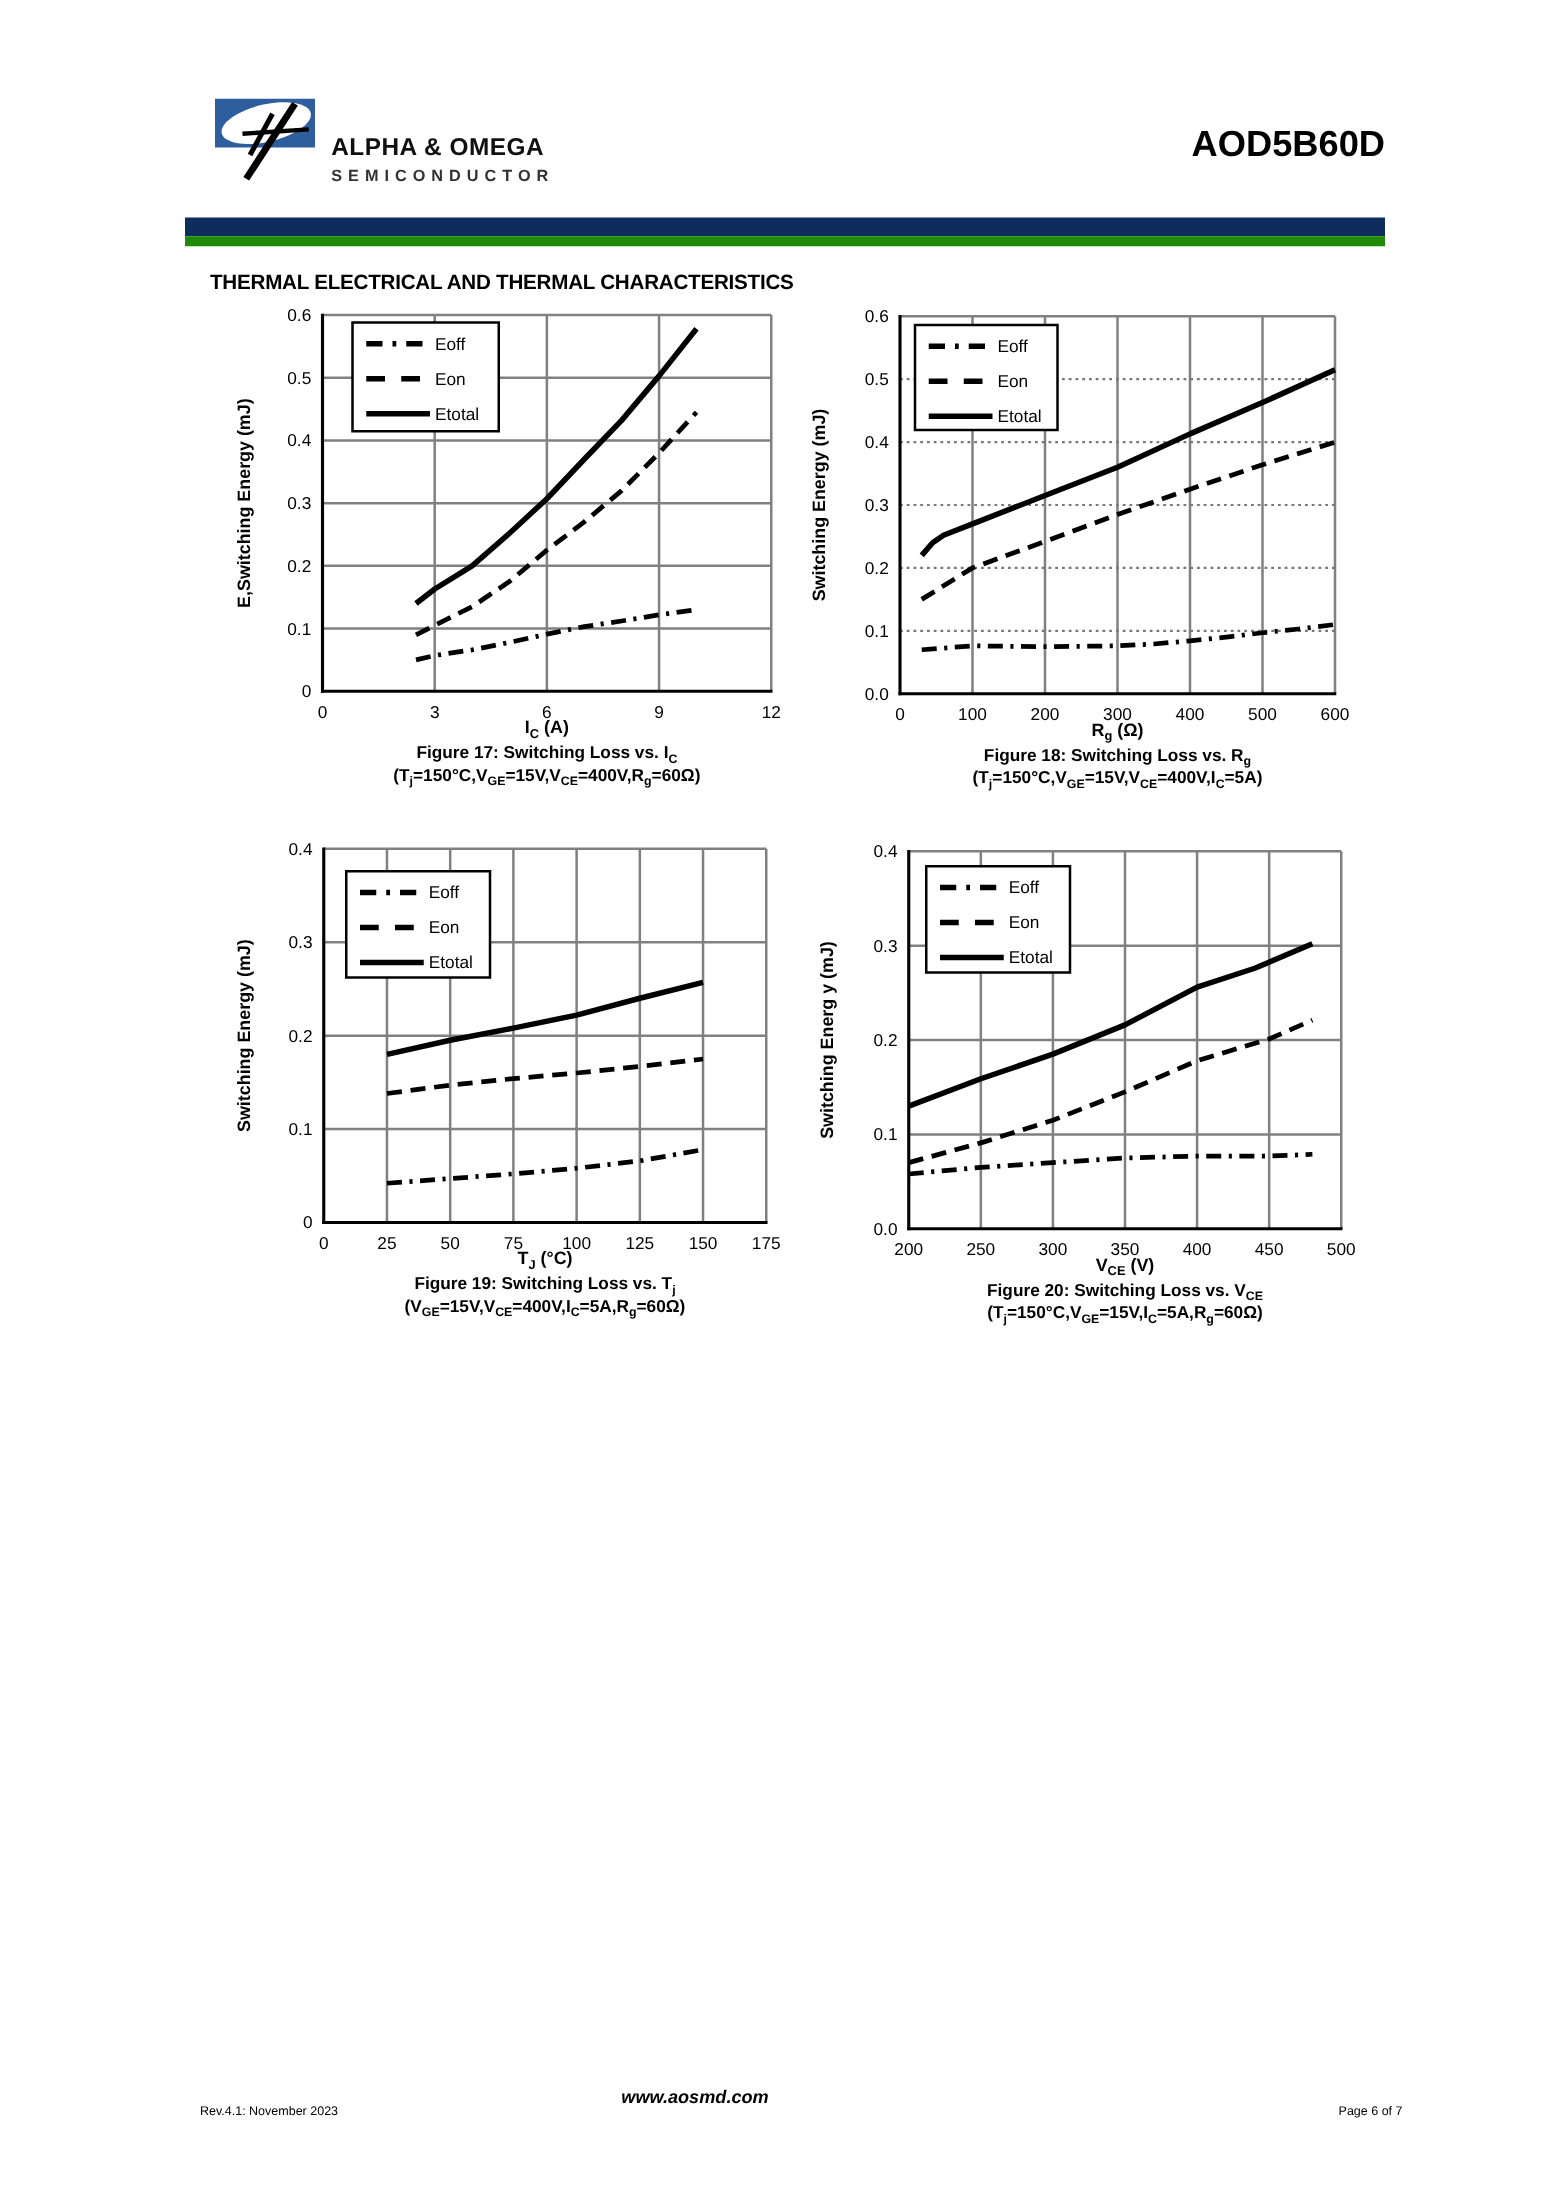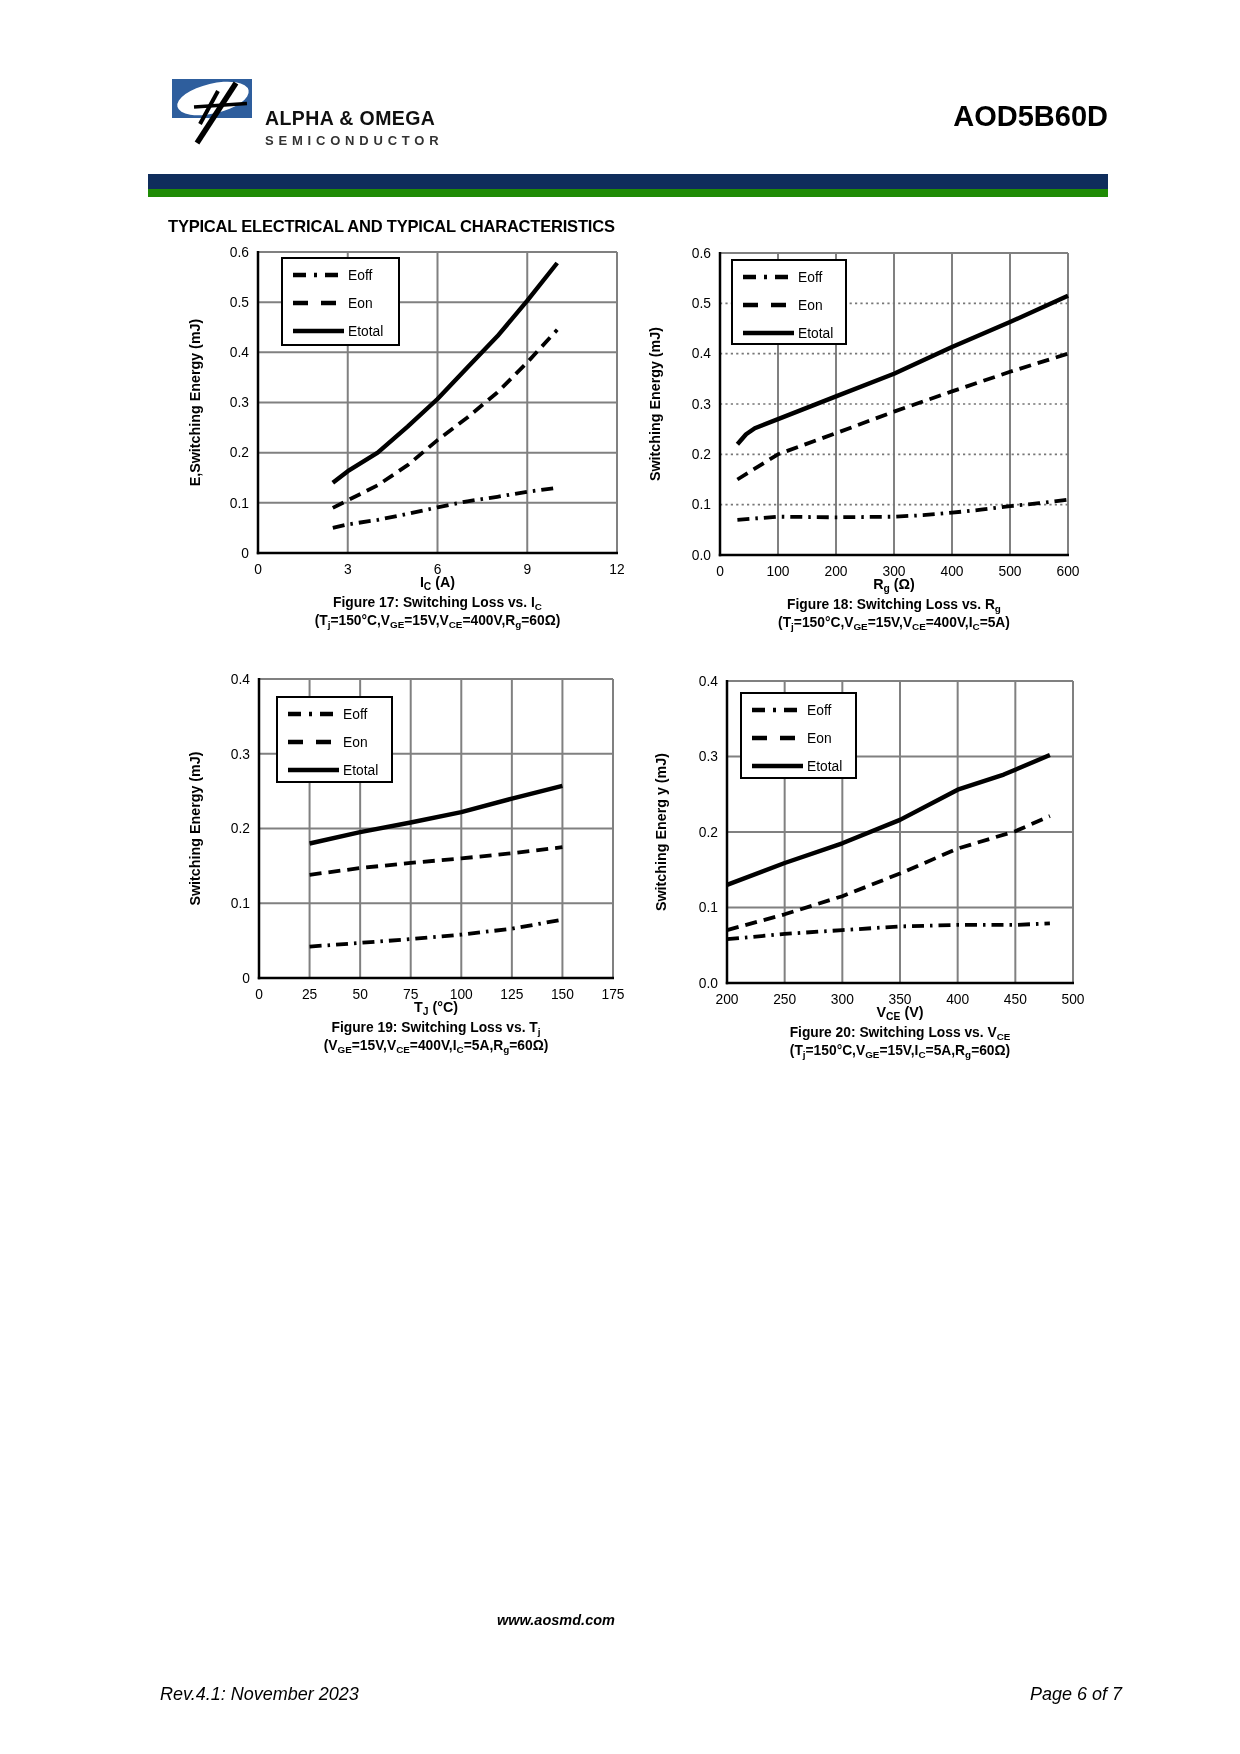--- a/index.html
+++ b/index.html
@@ -5,21 +5,21 @@
   html,body{margin:0;padding:0;}
   body{width:1240px;height:1754px;position:relative;background:#ffffff;
        font-family:"Liberation Sans","DejaVu Sans",sans-serif;color:#000;}
   .abs{position:absolute;margin-top:26px;}
   .brand1{font-size:19.5px;font-weight:bold;letter-spacing:.4px;color:#101010;}
   .brand2{font-size:13px;font-weight:bold;letter-spacing:4.8px;color:#333;margin-top:3px;}
   .partnum{font-size:29px;font-weight:bold;}
   .bar-navy{background:#0F2D5C;}
   .bar-green{background:#1F8B05;}
   .sectitle{font-size:16.5px;font-weight:bold;letter-spacing:-0.2px;}
-  .footer-text{font-size:18px;font-style:italic;}
+  .footer-text{font-size:10px;}
   .footer-center{font-weight:bold;font-style:italic;font-size:14.5px;text-align:center;}
   svg{position:absolute;overflow:visible;}
   svg text{font-family:"Liberation Sans","DejaVu Sans",sans-serif;fill:#000;}
 </style>
 </head>
 <body>
 
 <div class="abs bar-navy" style="left:148px;top:148px;width:960px;height:15px"></div>
 <div class="abs bar-green" style="left:148px;top:163px;width:960px;height:8px"></div>
 
@@ -32,21 +32,21 @@
   <path d="M161 151 L212 158.5" stroke="#ffffff" stroke-width="2" fill="none"></path>
 </svg>
 
 <div class="abs" style="left:265px;top:81px">
   <div class="brand1">ALPHA &amp; OMEGA</div>
   <div class="brand2">SEMICONDUCTOR</div>
 </div>
 
 <div class="abs partnum" style="right:132px;top:74px">AOD5B60D</div>
 
-<div class="abs sectitle" style="left:168px;top:191px">TYPICAL ELECTRICAL AND TYPICAL CHARACTERISTICS</div>
+<div class="abs sectitle" style="left:168px;top:191px">THERMAL ELECTRICAL AND THERMAL CHARACTERISTICS</div>
 
 <svg style="left:160px;top:212px" width="480" height="430" viewBox="160 212 480 430">
     <g>
       <line x1="347.75" y1="252" x2="347.75" y2="553" stroke="#808080" stroke-width="2"></line>
       <line x1="437.5" y1="252" x2="437.5" y2="553" stroke="#808080" stroke-width="2"></line>
       <line x1="527.25" y1="252" x2="527.25" y2="553" stroke="#808080" stroke-width="2"></line>
       <line x1="617" y1="252" x2="617" y2="553" stroke="#808080" stroke-width="2"></line>
       <line x1="258" y1="502.8333333333333" x2="617" y2="502.8333333333333" stroke="#808080" stroke-width="2"></line>
       <line x1="258" y1="452.66666666666663" x2="617" y2="452.66666666666663" stroke="#808080" stroke-width="2"></line>
       <line x1="258" y1="402.5" x2="617" y2="402.5" stroke="#808080" stroke-width="2"></line>
@@ -226,14 +226,14 @@
       <text x="718" y="761.3" text-anchor="end">0.3</text>
       <text x="718" y="685.8" text-anchor="end">0.4</text>
     </g>
     <text x="666" y="832" text-anchor="middle" font-size="14.3" font-weight="bold" transform="rotate(-90 666 832)">Switching Energ y (mJ)</text>
     <text x="900" y="1016.5" text-anchor="middle" font-size="14.3" font-weight="bold"><tspan>V</tspan><tspan font-size="10.3" dy="3.6">CE</tspan><tspan dy="-3.6"> (V)</tspan></text>
     <text x="900" y="1036.5" text-anchor="middle" font-size="13.8" font-weight="bold"><tspan>Figure 20: Switching Loss vs. V</tspan><tspan font-size="9.9" dy="3.6">CE</tspan></text>
     <text x="900" y="1054.5" text-anchor="middle" font-size="13.8" font-weight="bold"><tspan>(T</tspan><tspan font-size="9.9" dy="3.6">j</tspan><tspan dy="-3.6">=150°C,V</tspan><tspan font-size="9.9" dy="3.6">GE</tspan><tspan dy="-3.6">=15V,I</tspan><tspan font-size="9.9" dy="3.6">C</tspan><tspan dy="-3.6">=5A,R</tspan><tspan font-size="9.9" dy="3.6">g</tspan><tspan dy="-3.6">=60Ω)</tspan></text>
   </svg>
 
 <div class="abs footer-text" style="left:160px;top:1658px">Rev.4.1: November 2023</div>
-<div class="abs footer-text footer-center" style="left:0;top:1586px;width:1112px">www.aosmd.com</div>
+<div class="abs footer-text footer-center" style="left:0;top:1644px;width:1112px">www.aosmd.com</div>
 <div class="abs footer-text" style="right:118px;top:1658px">Page 6 of 7</div>
 
 </body></html>

